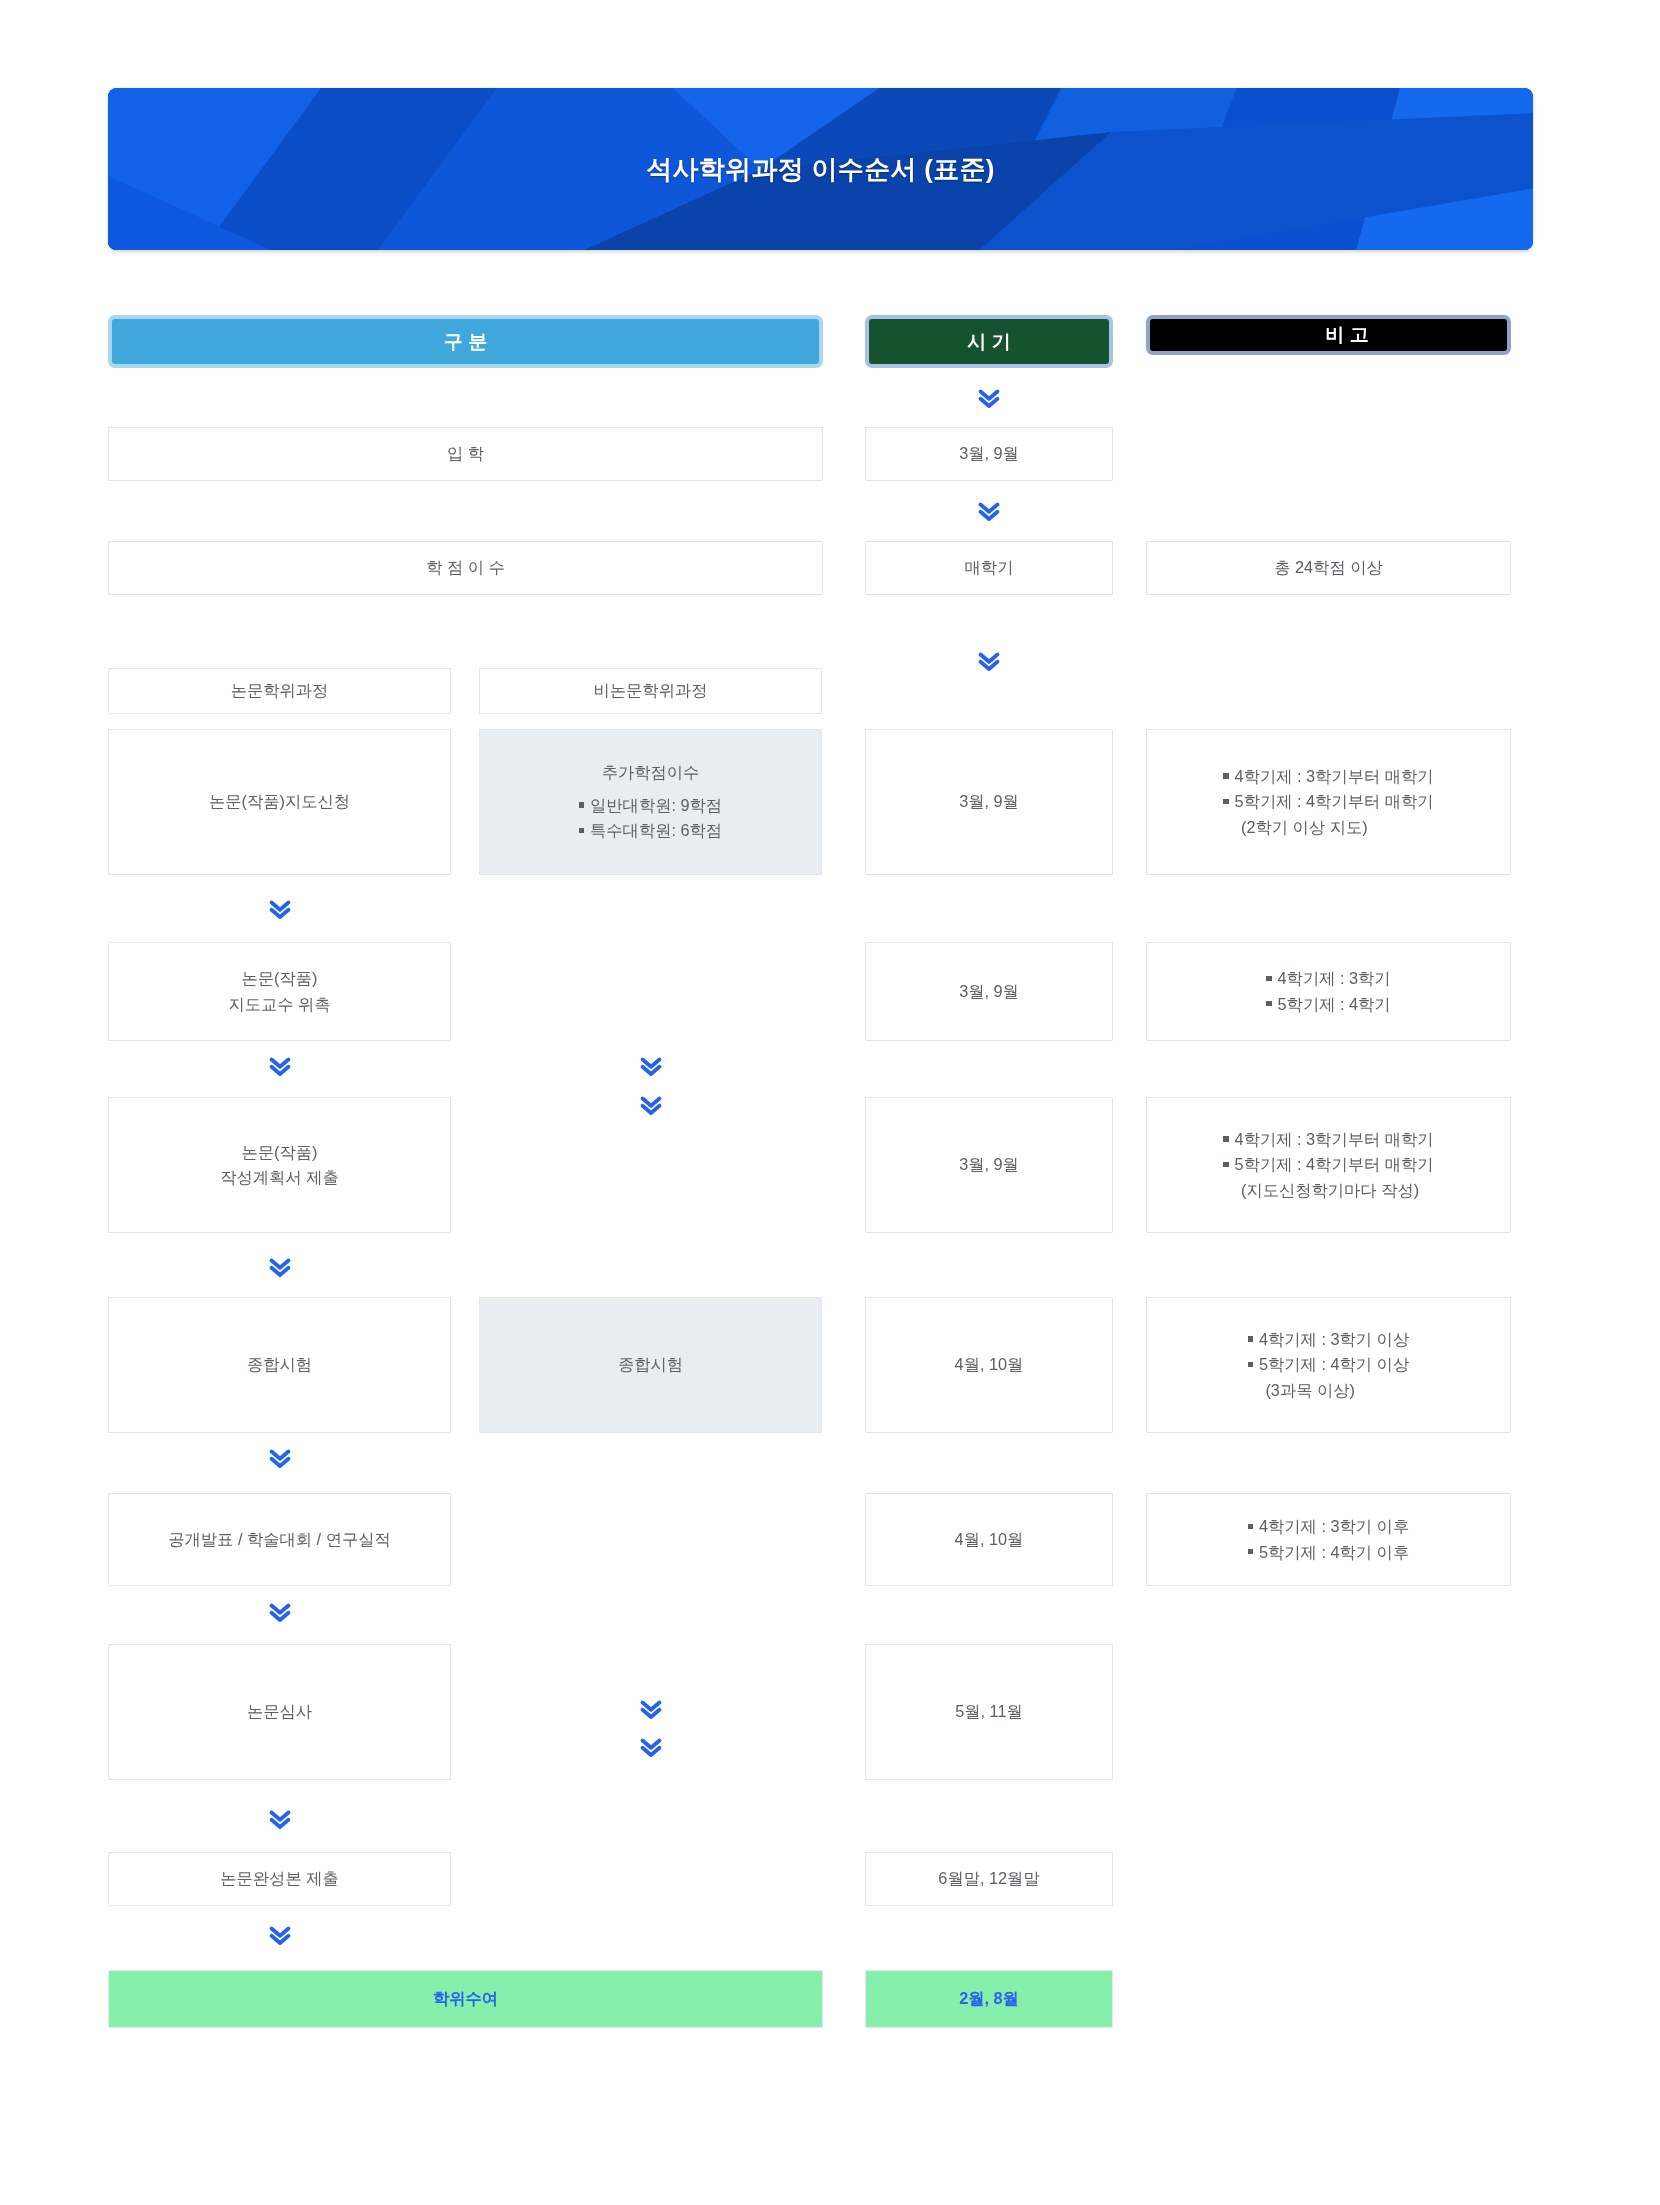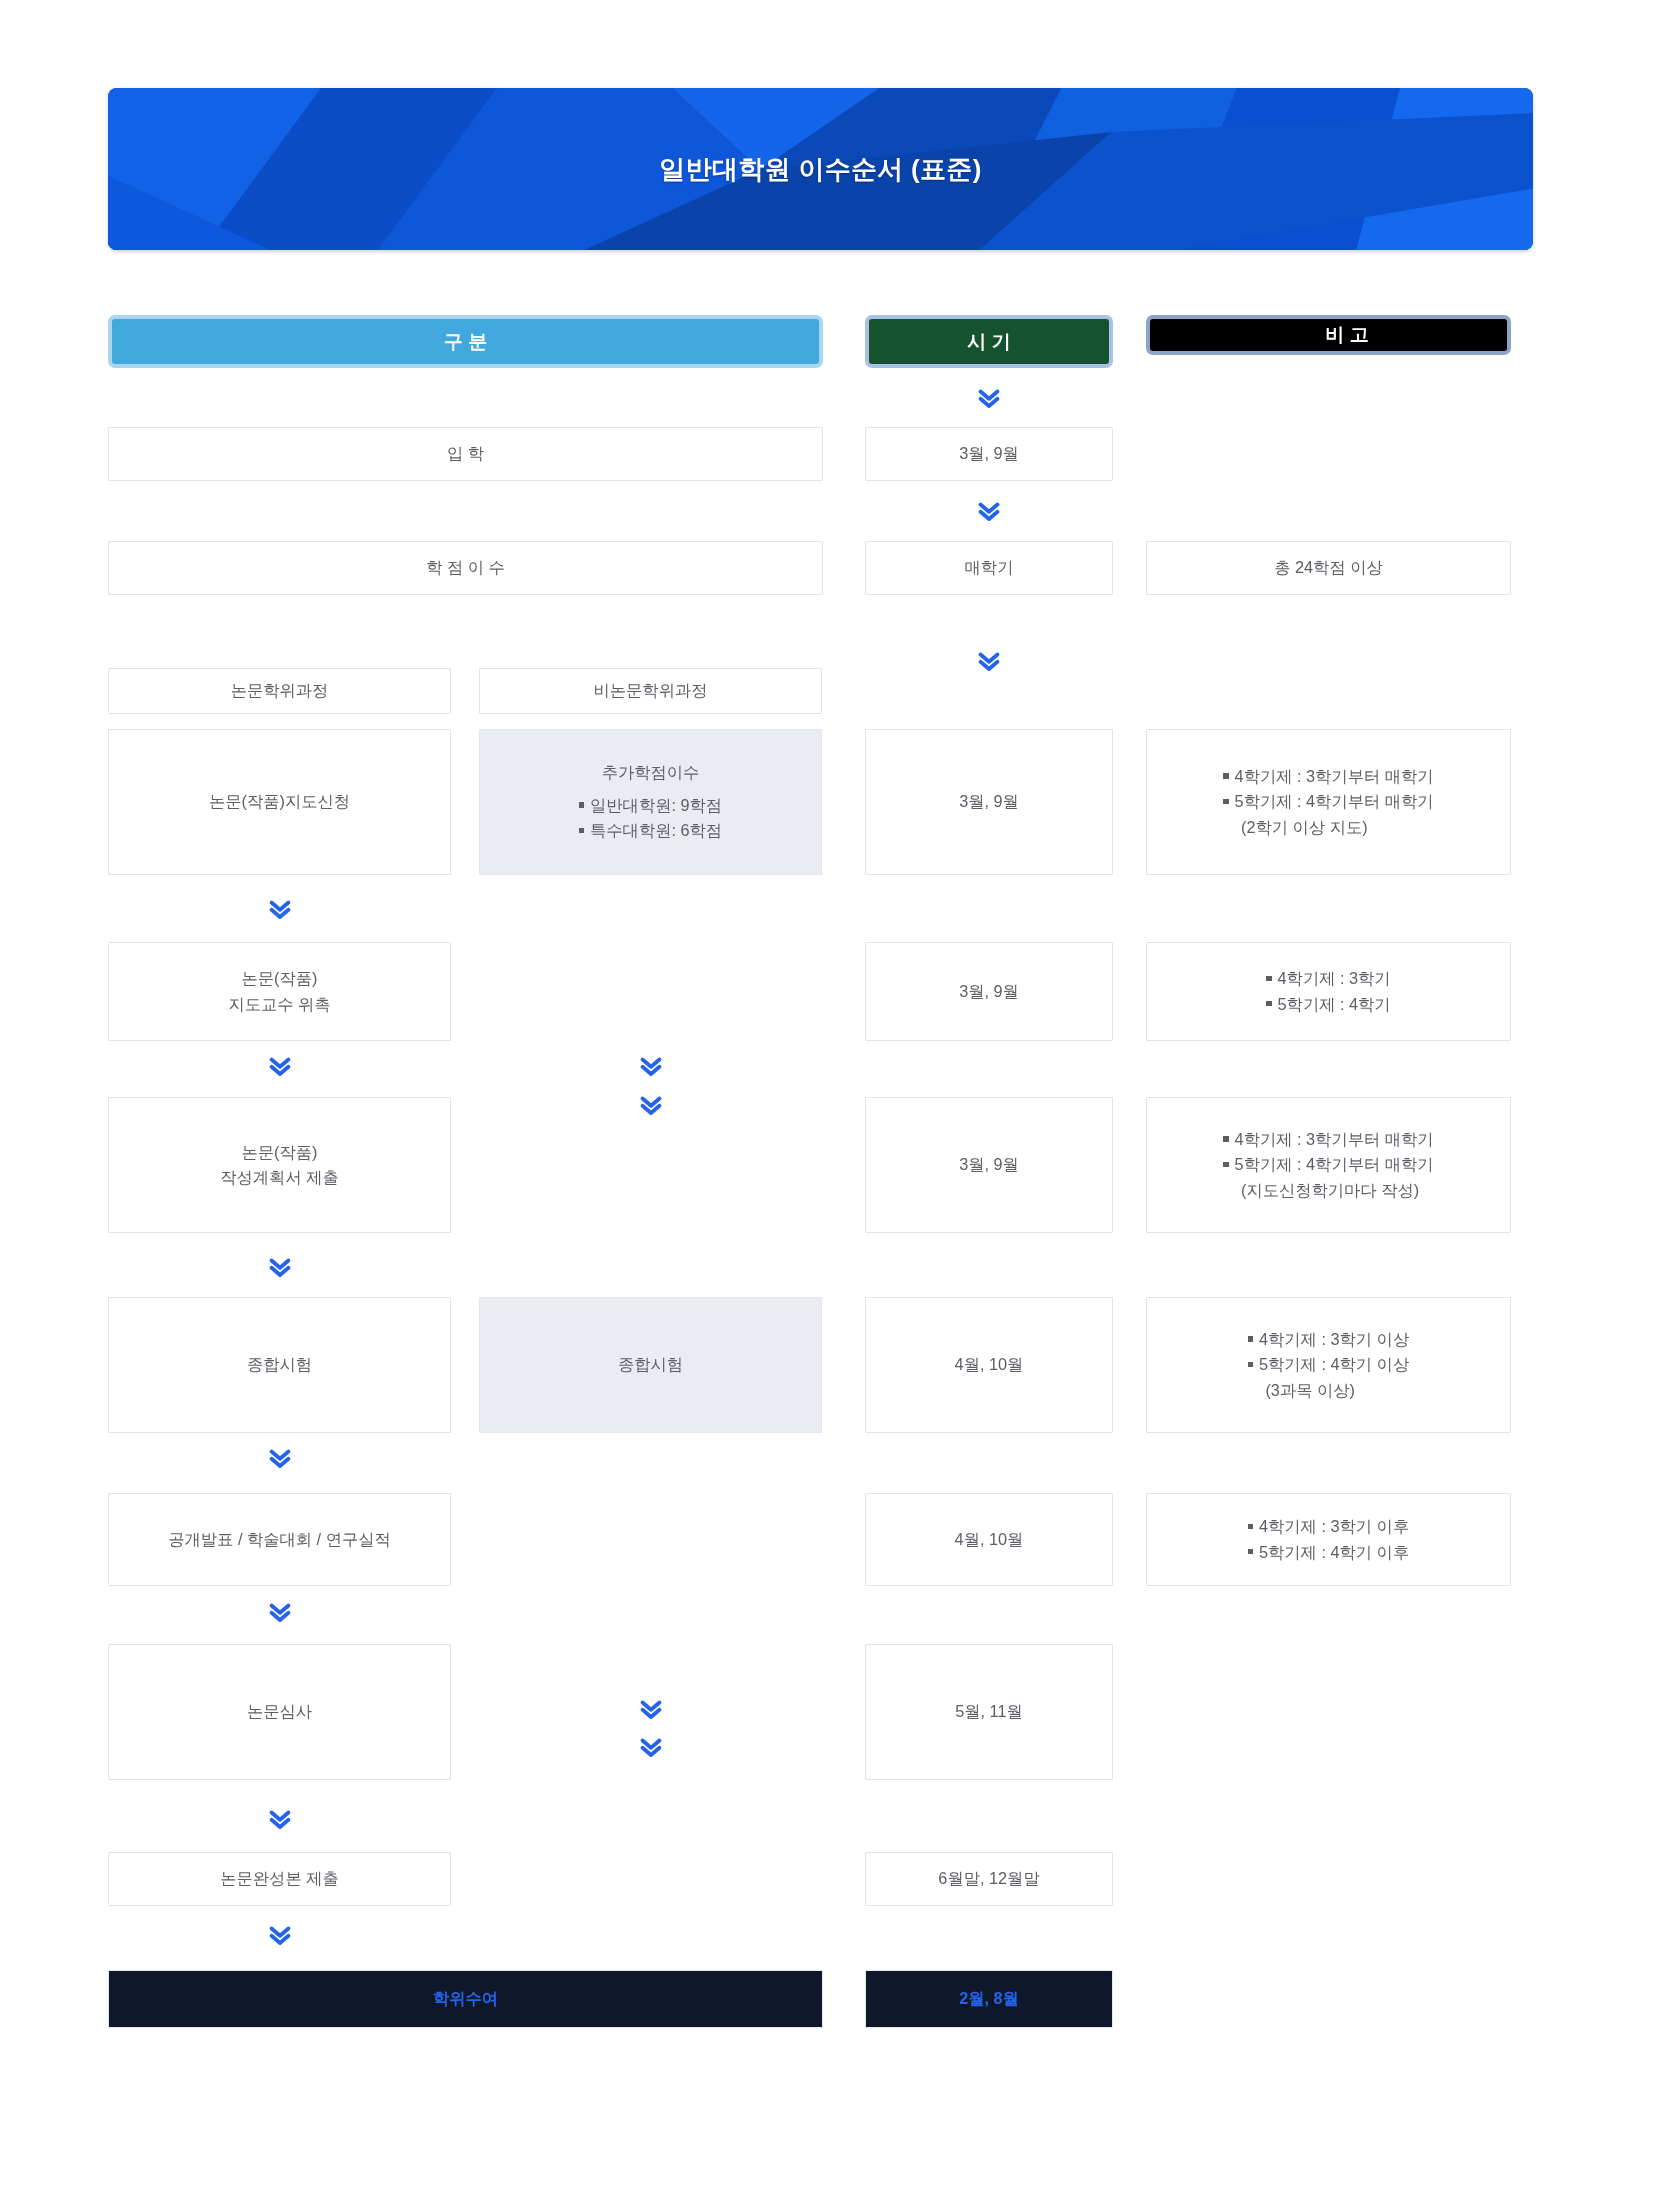--- a/index.html
+++ b/index.html
@@ -112,21 +112,21 @@
     font-size: 16.3px;
     line-height: 1.55;
     text-align: center;
     padding: 3.8px 7.5px;
   }
   .box.gray {
     background: #e9edf3;
     border-color: #e3e6ec;
   }
   .box.final {
-    background: #0f172a;
+    background: #86efac;
     border-color: #e4eaf5;
     color: #2563eb;
     font-weight: 600;
   }
   .box .line { display: block; }
   .box .bullet-line {
     display: block;
     text-align: left;
     white-space: nowrap;
   }
@@ -166,21 +166,21 @@
       <polygon points="620,0 900,0 1040,130 760,258 430,258" fill="#0d57d8"></polygon>
       <polygon points="900,0 1230,0 1040,130" fill="#1565ea"></polygon>
       <polygon points="1230,0 1520,0 1390,258 760,258 1040,130" fill="#0b49b8"></polygon>
       <polygon points="1520,0 1800,0 1700,258 1390,258" fill="#1060e0"></polygon>
       <polygon points="1800,0 2060,0 1990,258 1700,258" fill="#0a4fcf"></polygon>
       <polygon points="2060,0 2272,0 2272,258 1990,258" fill="#1569ef"></polygon>
       <polygon points="0,140 260,258 0,258" fill="#0d58dd"></polygon>
       <polygon points="1040,130 1600,70 1390,258 760,258" fill="#0a44ab"></polygon>
       <polygon points="1600,70 2272,40 2272,160 1700,258 1390,258" fill="#0c52cd"></polygon>
     </svg>
-    <div class="banner-title">일반대학원 이수순서 (표준)</div>
+    <div class="banner-title">석사학위과정 이수순서 (표준)</div>
   </div>
 
   <div class="colhead gubun">구 분</div>
   <div class="colhead sigi">시 기</div>
   <div class="colhead bigo">비 고</div>
 
   <div class="chev" style="left:989px; top:383px;">
     <svg viewBox="0 0 24 24" fill="none" stroke="#2563eb" stroke-width="3.2" stroke-linecap="round" stroke-linejoin="round">
       <polyline points="5,7 12,13 19,7"></polyline>
         <polyline points="5,13 12,19 19,13"></polyline>

